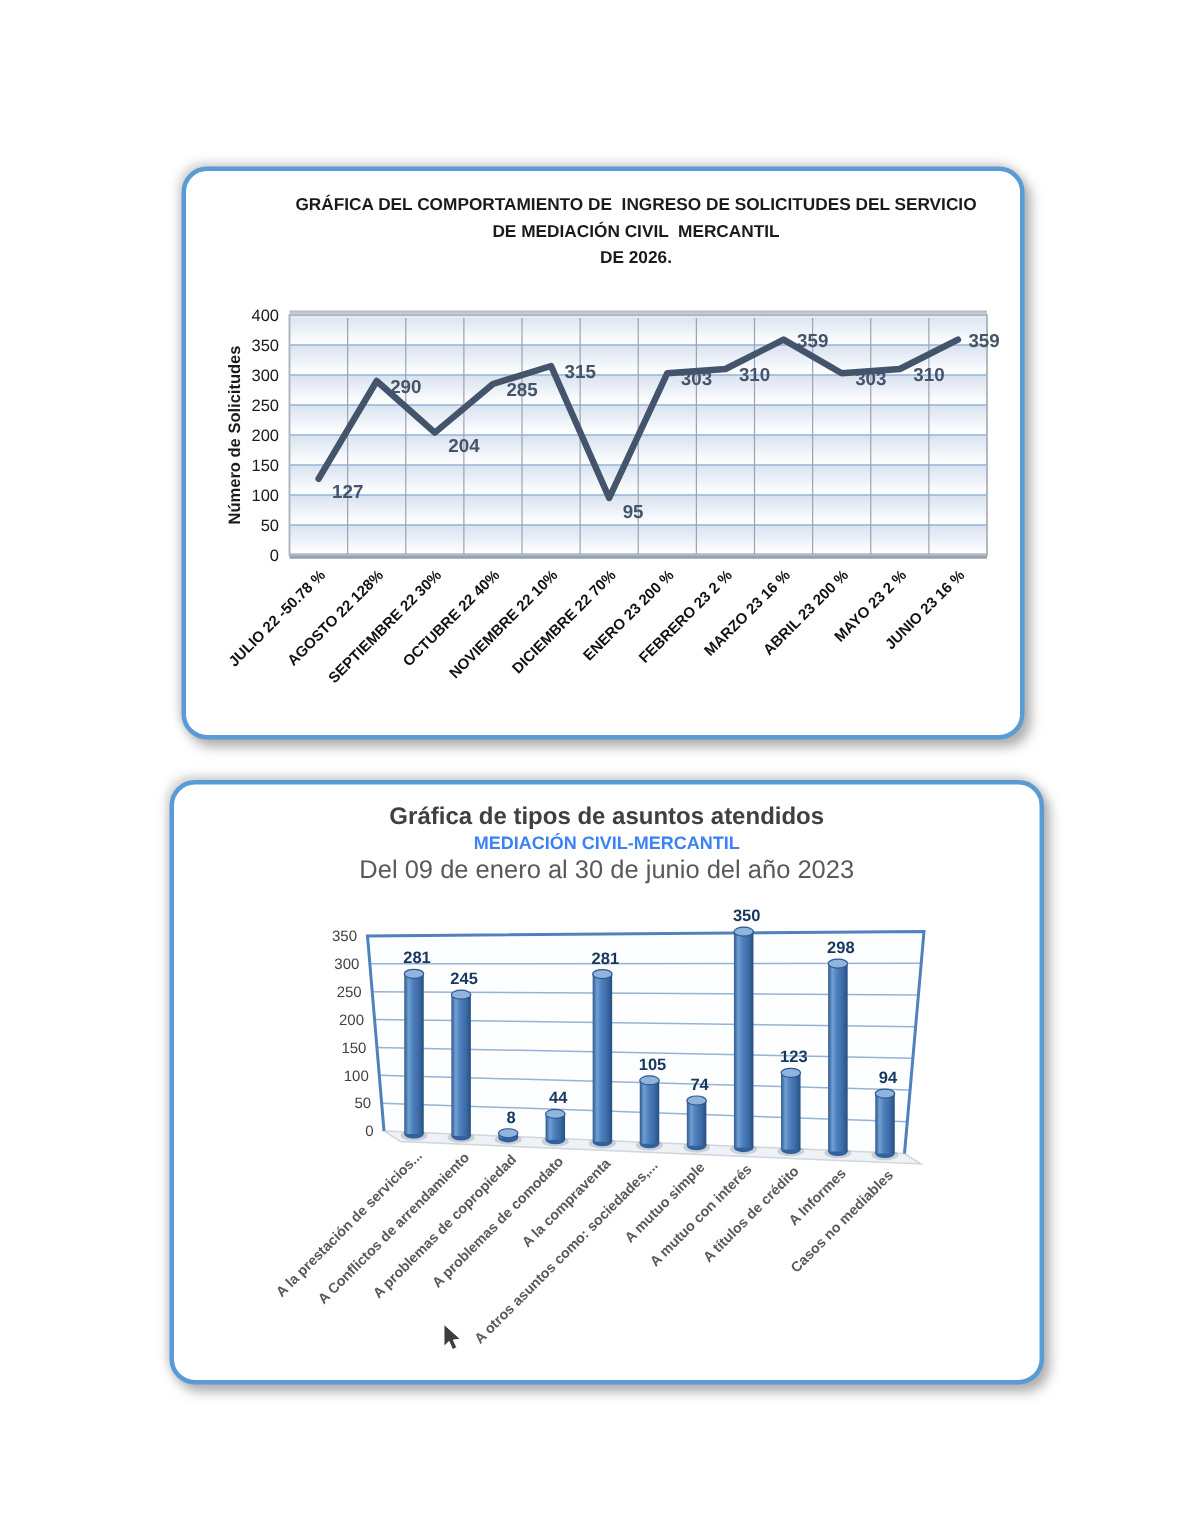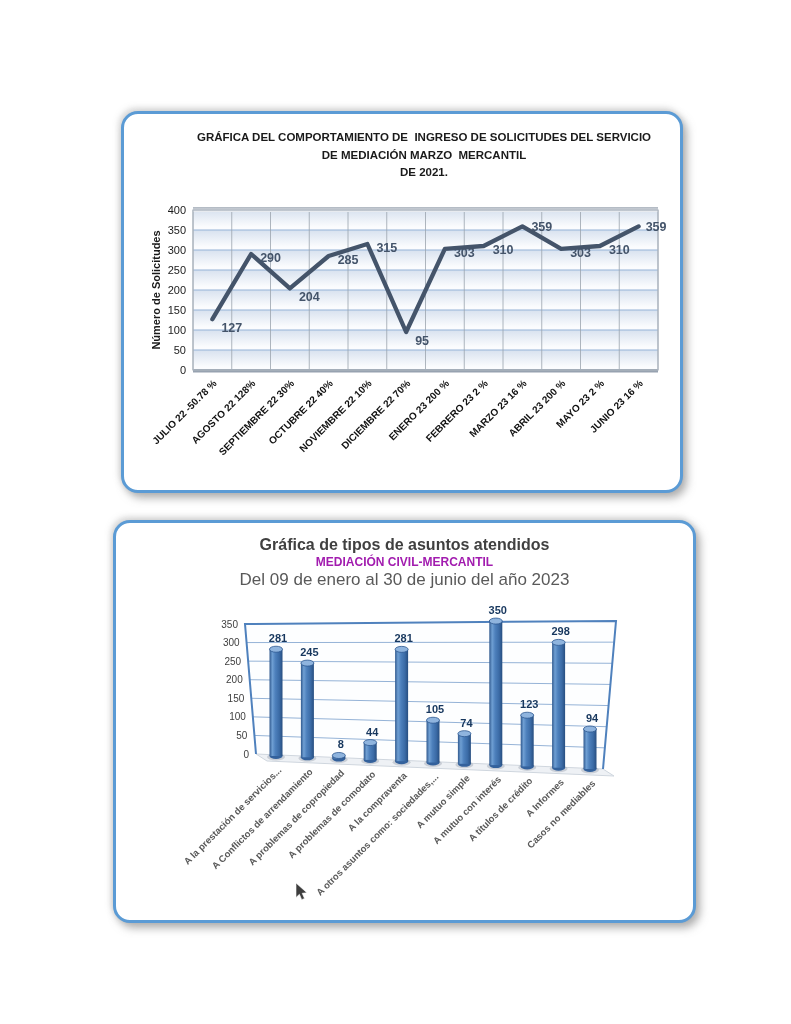--- a/index.html
+++ b/index.html
@@ -12,32 +12,32 @@
     box-shadow:4px 5px 8px rgba(110,110,110,.55), -2px -3px 6px rgba(140,140,140,.35);
   }
   #panel1{left:121px;top:111px;width:556px;height:376px;}
   #panel2{left:113px;top:520px;width:577px;height:397px;}
   .titles{position:absolute;left:0;right:0;text-align:center;}
   #panel1 .titles{top:15px;padding-left:44px;}
   .t{white-space:pre-wrap;}
   .t1{font-size:11.5px;font-weight:bold;color:#1a1a1a;line-height:17.5px;}
   #panel2 .titles{top:13px;}
   .t2a{font-size:16px;font-weight:bold;color:#404040;line-height:17.5px;}
-  .t2b{font-size:12px;font-weight:bold;color:#a21caf;line-height:17.5px;}
+  .t2b{font-size:12px;font-weight:bold;color:#3b82f6;line-height:17.5px;}
   .t2c{font-size:17px;color:#595959;line-height:17.5px;}
   svg{position:absolute;left:0;top:0;}
 </style>
 </head>
 <body>
 
 <div class="panel" id="panel1">
   <div class="titles">
     <div class="t t1">GRÁFICA DEL COMPORTAMIENTO DE  INGRESO DE SOLICITUDES DEL SERVICIO</div>
-    <div class="t t1">DE MEDIACIÓN MARZO  MERCANTIL</div>
-    <div class="t t1">DE 2021.</div>
+    <div class="t t1">DE MEDIACIÓN CIVIL  MERCANTIL</div>
+    <div class="t t1">DE 2026.</div>
   </div>
   <svg id="chart1" width="556" height="376" viewBox="0 0 556 376">
       <defs>
         <linearGradient id="band" x1="0" y1="0" x2="0" y2="1">
           <stop offset="0%" stop-color="#d8e2ef"></stop>
           <stop offset="85%" stop-color="#fbfcfe"></stop>
         </linearGradient>
         <linearGradient id="bevelTop" x1="0" y1="0" x2="0" y2="1">
           <stop offset="0%" stop-color="#aeb6c0"></stop>
           <stop offset="100%" stop-color="#eef1f5"></stop>

